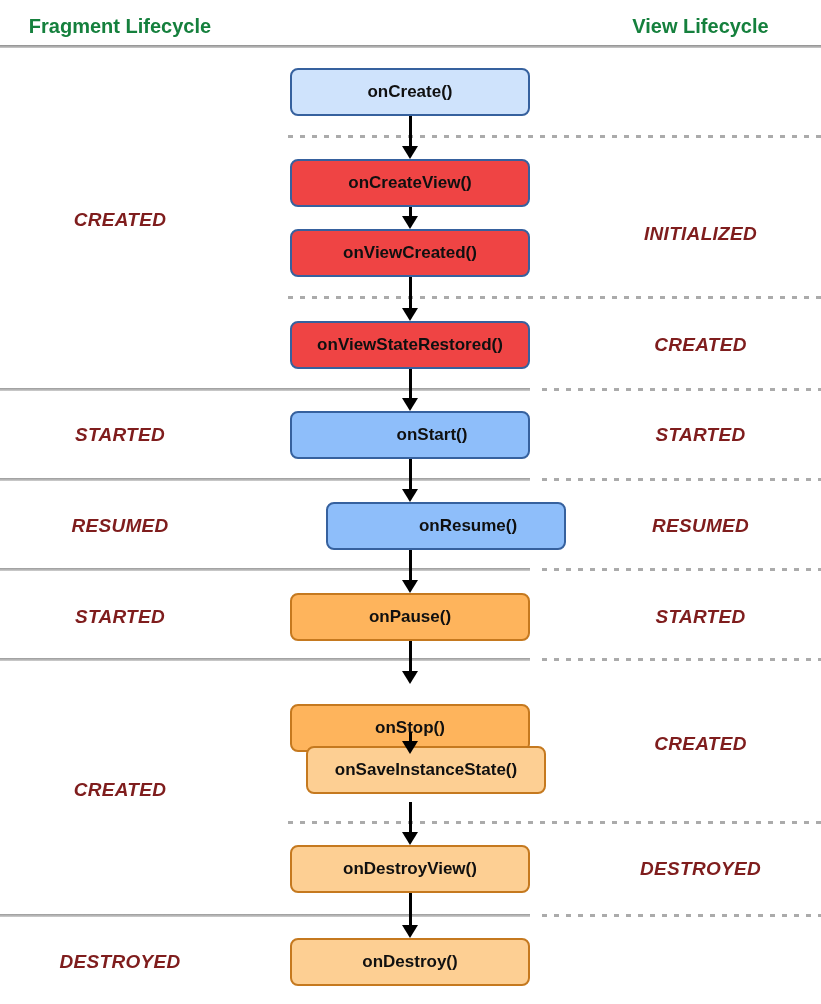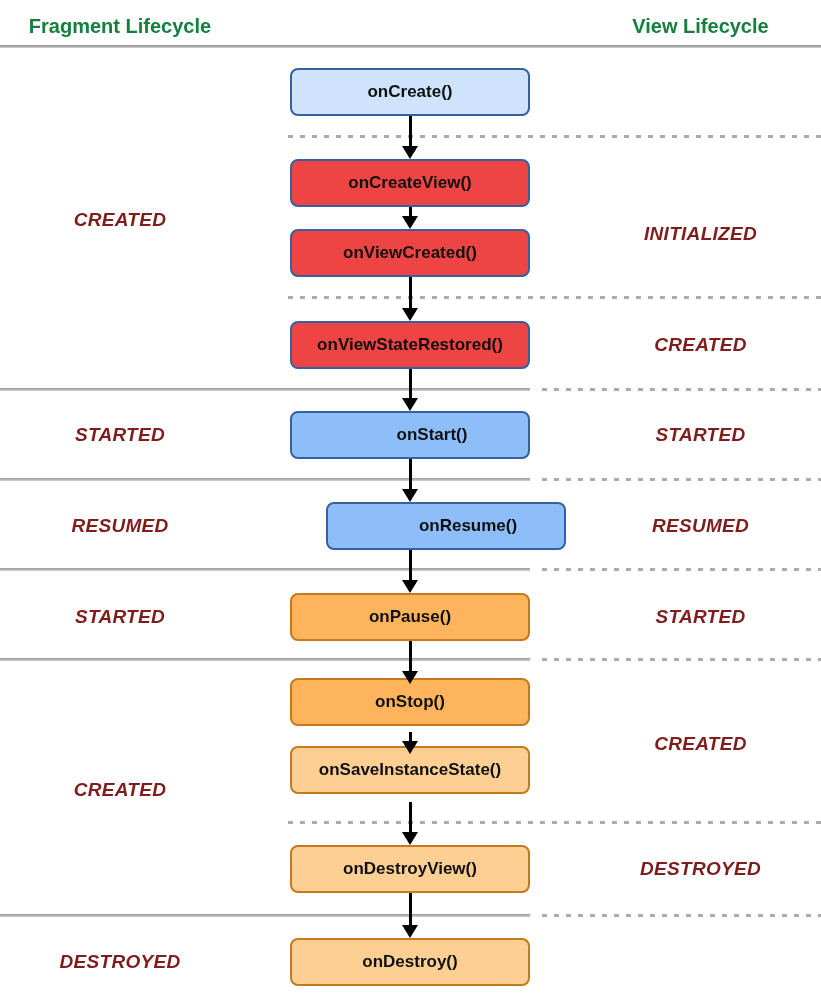--- a/index.html
+++ b/index.html
@@ -37,22 +37,22 @@
     font-size:17px;font-weight:bold;color:#101010;
   }
   .blue-border{border:2.5px solid #36619e;}
   .orange-border{border:2.5px solid #c5791f;}
   .c-blue-1{background:#cfe3fc;}
   .c-blue-2{background:#ef4444;}
   .c-blue-3{background:#8ebefa;padding-left:44px;}
   .c-orange-1{background:#feb45c;}
   .c-orange-2{background:#fdcf93;}
   .b1{top:68px;}  .b2{top:159px;} .b3{top:229px;} .b4{top:321px;}
-  .b5{top:411px;} .b6{top:502px;margin-left:36px;} .b7{top:593px;} .b8{top:678px;text-align:right;}
-  .b9{top:746px;} .b10{top:845px;} .b11{top:938px;}
+  .b5{top:411px;} .b6{top:502px;margin-left:36px;} .b7{top:593px;} .b8{top:704px;text-align:right;}
+  .b9{top:746px;margin-left:16px;} .b10{top:845px;} .b11{top:938px;}
   
   .arrow{position:absolute;left:402px;width:16px;}
   .arrow::before{
     content:"";position:absolute;left:7px;top:0;bottom:10px;width:2.5px;background:#000;
   }
   .arrow::after{
     content:"";position:absolute;left:0;bottom:0;width:0;height:0;
     border-left:8px solid transparent;border-right:8px solid transparent;
     border-top:13px solid #000;
   }

